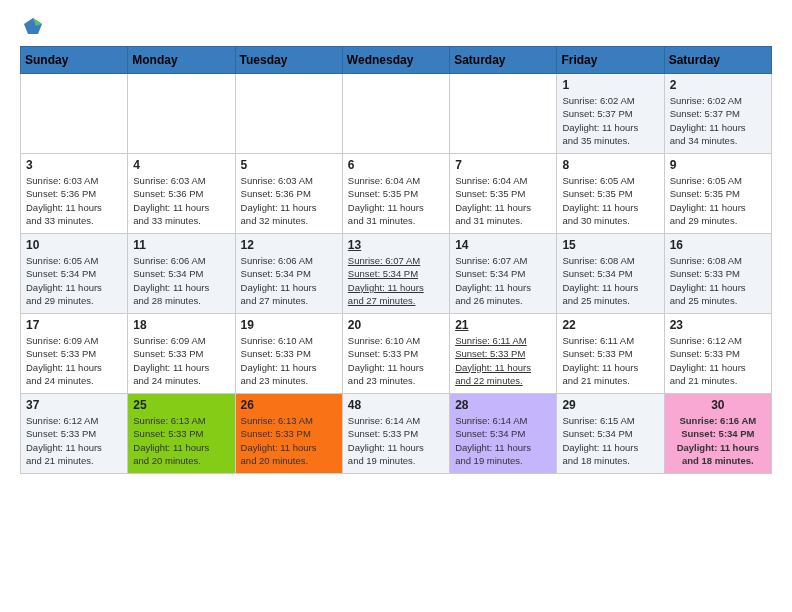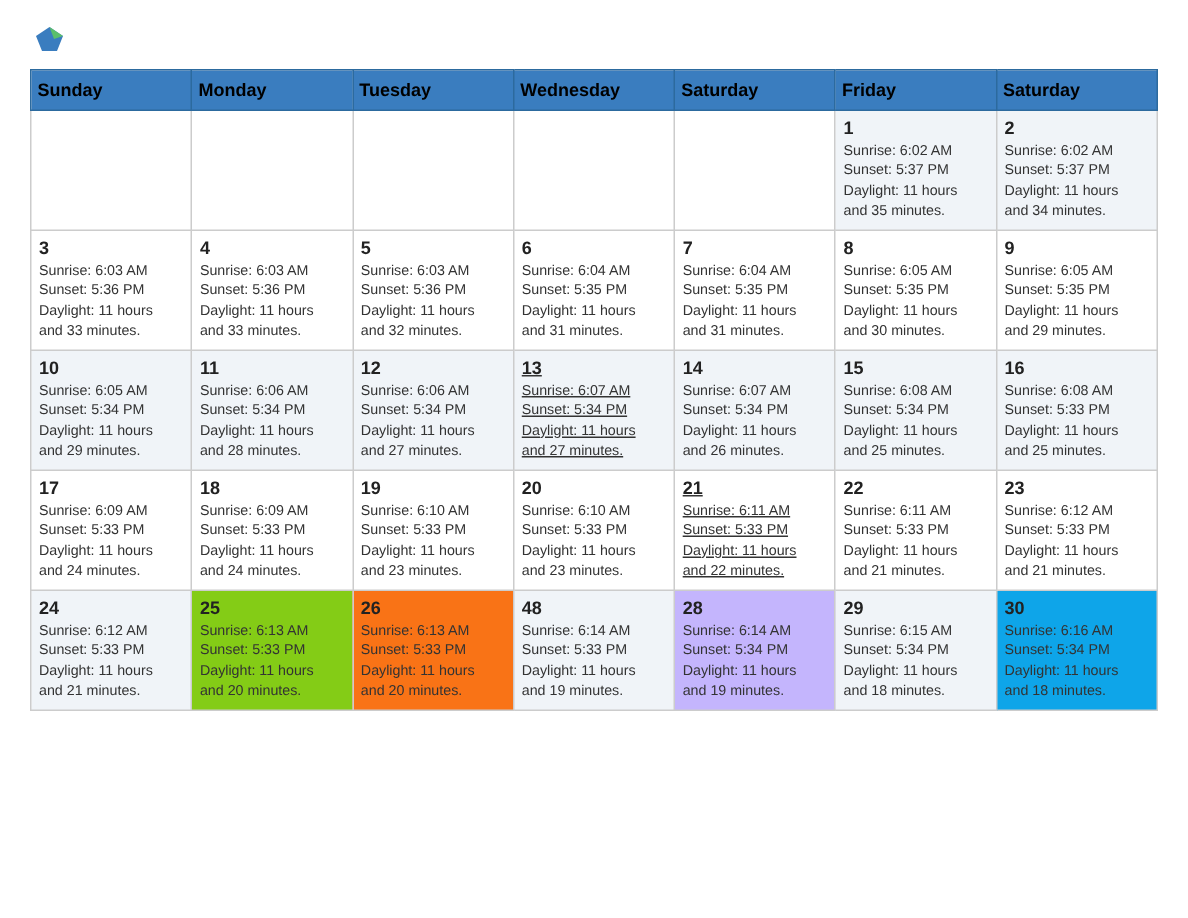--- a/index.html
+++ b/index.html
@@ -308,21 +308,21 @@
           <td style="background: rgb(255, 255, 255);">
             <span class="day-number">23</span>
             <div class="day-info" style="white-space: pre-line;">Sunrise: 6:12 AM
 Sunset: 5:33 PM
 Daylight: 11 hours
 and 21 minutes.</div>
           </td>
         </tr>
         <tr>
           <td style="background: rgb(240, 244, 248);">
-            <span class="day-number">24</span>
+            <span class="day-number">37</span>
             <div class="day-info" style="white-space: pre-line;">Sunrise: 6:12 AM
 Sunset: 5:33 PM
 Daylight: 11 hours
 and 21 minutes.</div>
           </td>
           <td style="background: #84cc16;">
             <span class="day-number">25</span>
             <div class="day-info" style="white-space: pre-line;">Sunrise: 6:13 AM
 Sunset: 5:33 PM
 Daylight: 11 hours
@@ -349,23 +349,23 @@
 Daylight: 11 hours
 and 19 minutes.</div>
           </td>
           <td style="background: rgb(240, 244, 248); margin-top: 37px;">
             <span class="day-number">29</span>
             <div class="day-info" style="white-space: pre-line;">Sunrise: 6:15 AM
 Sunset: 5:34 PM
 Daylight: 11 hours
 and 18 minutes.</div>
           </td>
-          <td style="background: #0ea5e9;">
+          <td style="background: #f9a8d4; text-align: center;">
             <span class="day-number">30</span>
-            <div class="day-info" style="white-space: pre-line;">Sunrise: 6:16 AM
+            <div class="day-info" style="white-space: pre-line; font-weight: bold;">Sunrise: 6:16 AM
 Sunset: 5:34 PM
 Daylight: 11 hours
 and 18 minutes.</div>
           </td>
         </tr>
       </tbody>
   </table>
 </div>
 
 </body></html>

